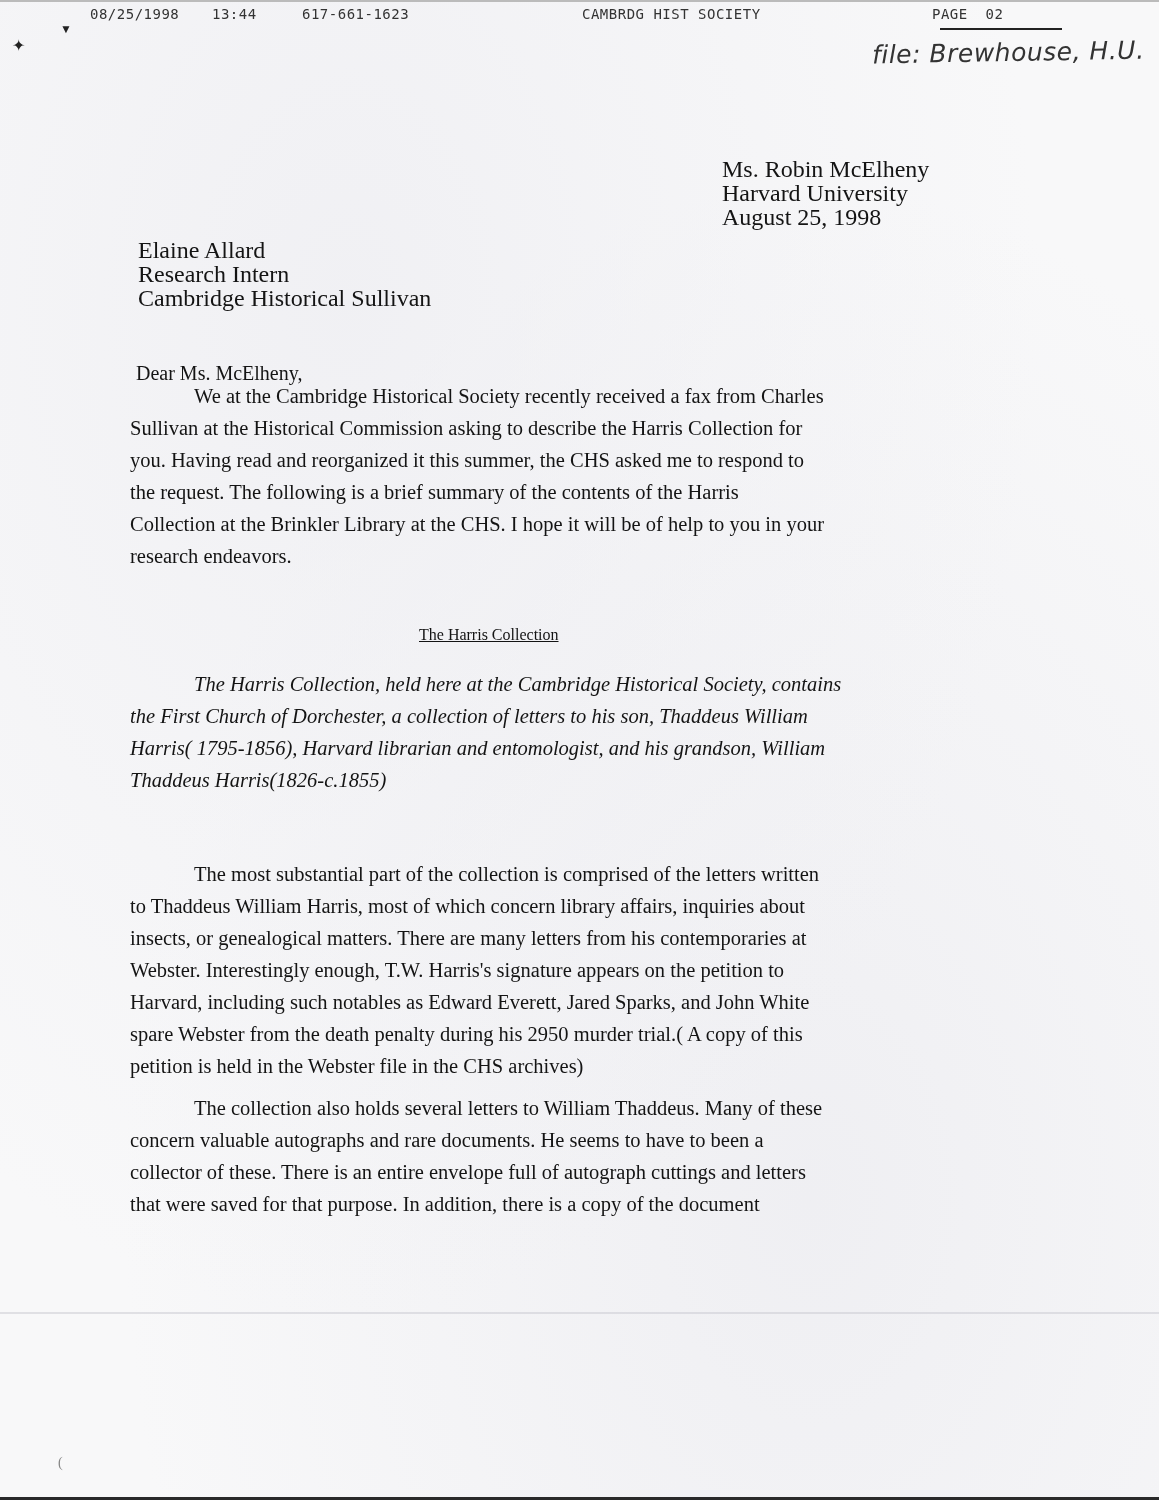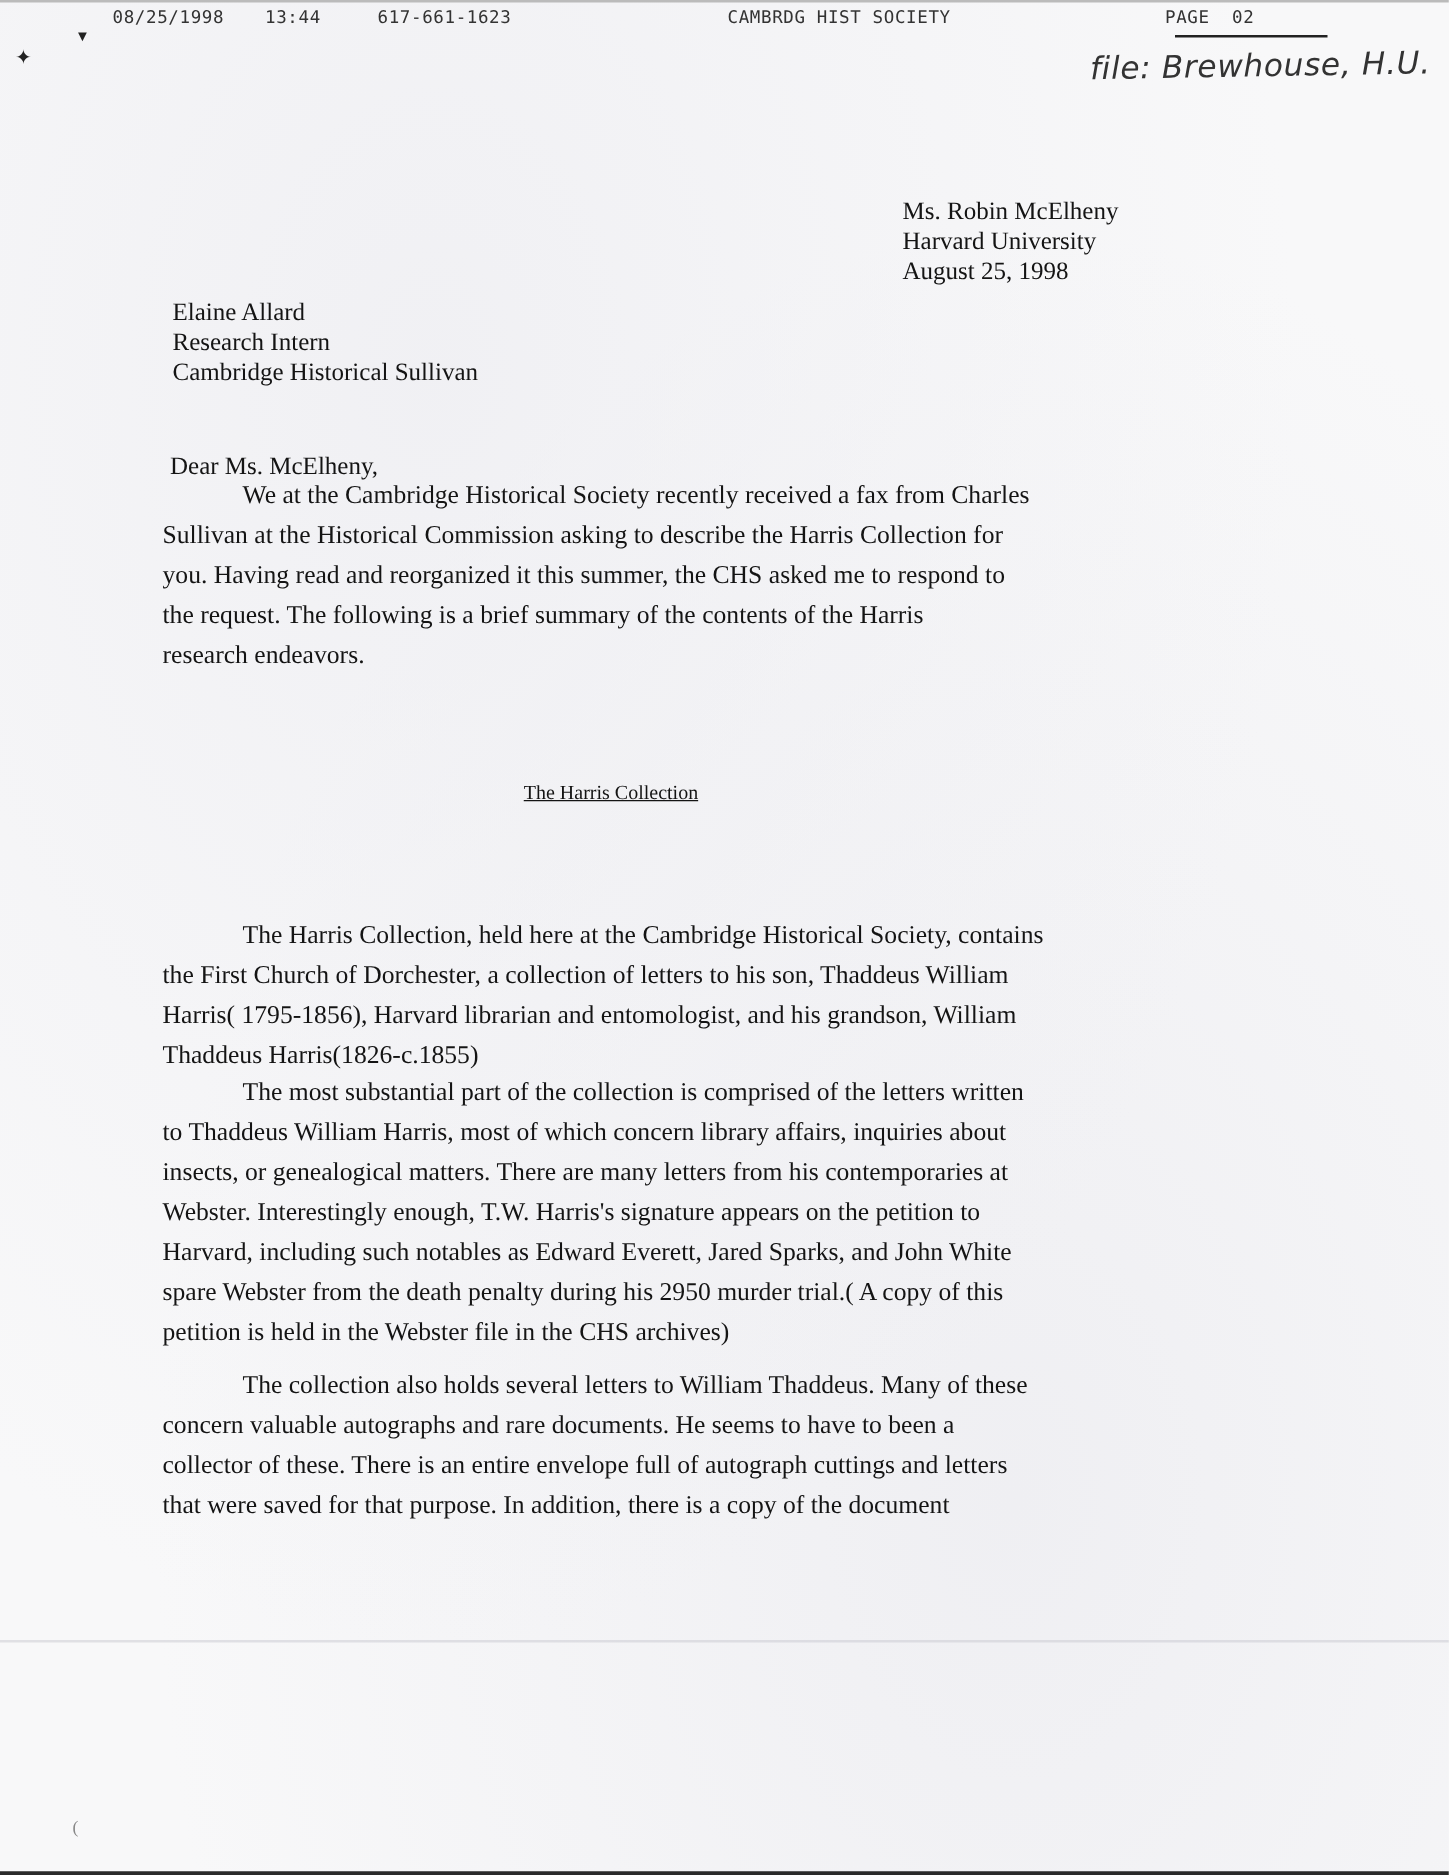--- a/index.html
+++ b/index.html
@@ -34,34 +34,34 @@
       position: absolute; left: 872px; top: 38px;
       font-family: "DejaVu Sans", sans-serif; font-size: 25px; font-style: italic;
       color: #333; font-weight: 300; letter-spacing: 0.5px;
       transform: rotate(-1deg);
     }
     .mark { position: absolute; color: #222; font-size: 12px; }
     .mark-1 { left: 60px; top: 22px; }
     .mark-2 { left: 12px; top: 36px; font-size: 16px; }
     .mark-3 { left: 58px; top: 1455px; color: #888; font-size: 14px; }
 
-    .block { position: absolute; font-size: 20px; line-height: 24px; }
+    .block { position: absolute; font-size: 24px; line-height: 24px; }
     .sender { left: 722px; top: 157px; }
     .recipient { left: 138px; top: 238px; }
     .salutation { position: absolute; left: 136px; top: 362px; font-size: 20px; }
 
     .para { position: absolute; left: 130px; width: 830px; font-size: 20.5px; }
     .para .line { display: block; height: 32px; line-height: 32px; white-space: nowrap; }
     .indent { padding-left: 64px; }
     .p1 { top: 380px; }
     .section-title {
       position: absolute; left: 419px; top: 626px; font-size: 16px;
       text-decoration: underline;
     }
-    .p2 { top: 732px; }
+    .p2 { top: 668px; font-style: italic; }
     .p3 { top: 858px; }
     .p4 { top: 1092px; }
     .scan-line {
       position: absolute; left: 0; top: 1312px; width: 1159px; height: 2px;
       background: rgba(200,200,208,0.5);
     }
     .bottom-edge {
       position: absolute; left: 0; bottom: 0; width: 1159px; height: 3px; background: #2a2a2a;
     }
     .top-edge {
@@ -100,20 +100,21 @@
     <div>Cambridge Historical Sullivan</div>
   </div>
 
   <div class="salutation">Dear Ms. McElheny,</div>
 
   <div class="para p1">
     <span class="line indent">We at the Cambridge Historical Society recently received a fax from Charles</span>
     <span class="line">Sullivan at the Historical Commission asking to describe the Harris Collection for</span>
     <span class="line">you. Having read and reorganized it this summer, the CHS asked me to respond to</span>
     <span class="line">the request. The following is a brief summary of the contents of the Harris</span>
+    <span class="line">Collection at the Brinkler Library at the CHS. I hope it will be of help to you in your</span>
     <span class="line">research endeavors.</span>
   </div>
 
   <div class="section-title">The Harris Collection</div>
 
   <div class="para p2">
     <span class="line indent">The Harris Collection, held here at the Cambridge Historical Society, contains</span>
     <span class="line">the First Church of Dorchester, a collection of letters to his son, Thaddeus William</span>
     <span class="line">Harris( 1795-1856), Harvard librarian and entomologist, and his grandson, William</span>
     <span class="line">Thaddeus Harris(1826-c.1855)</span>

